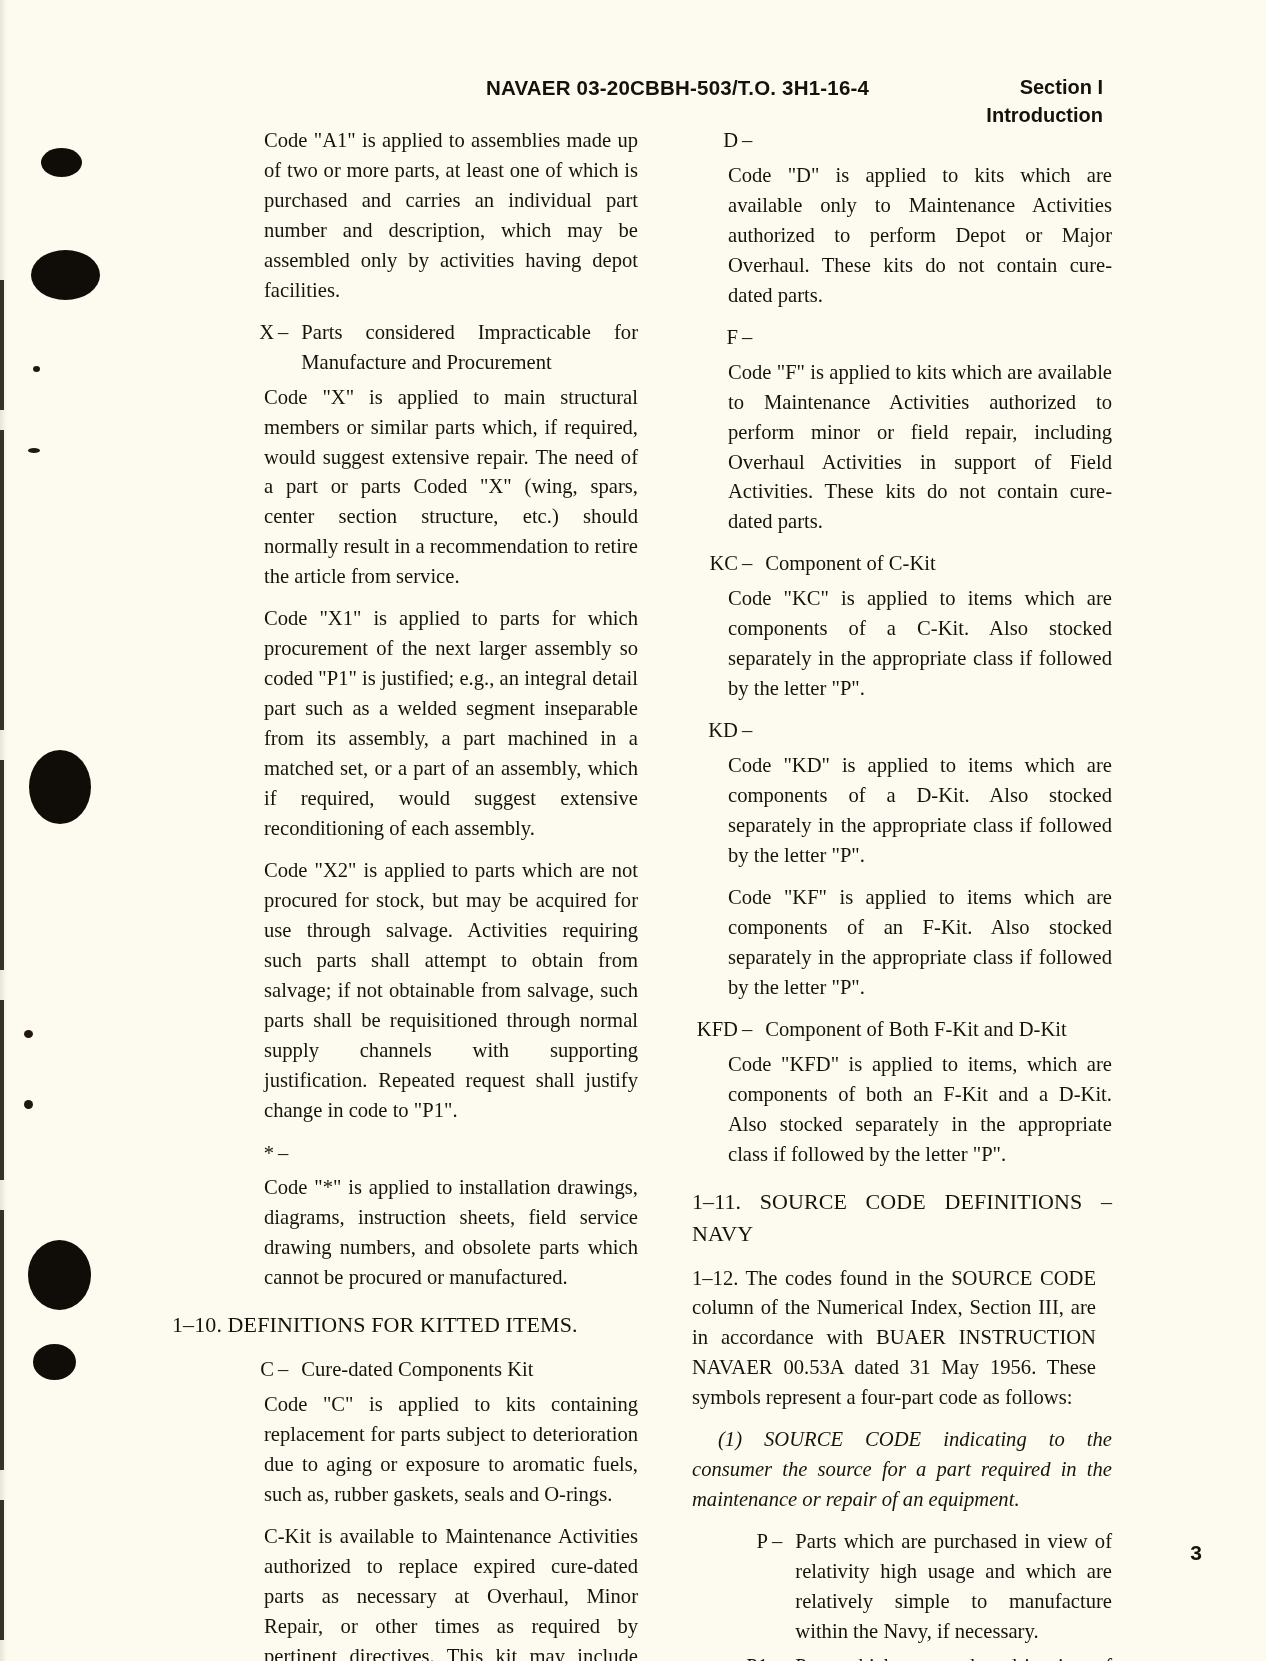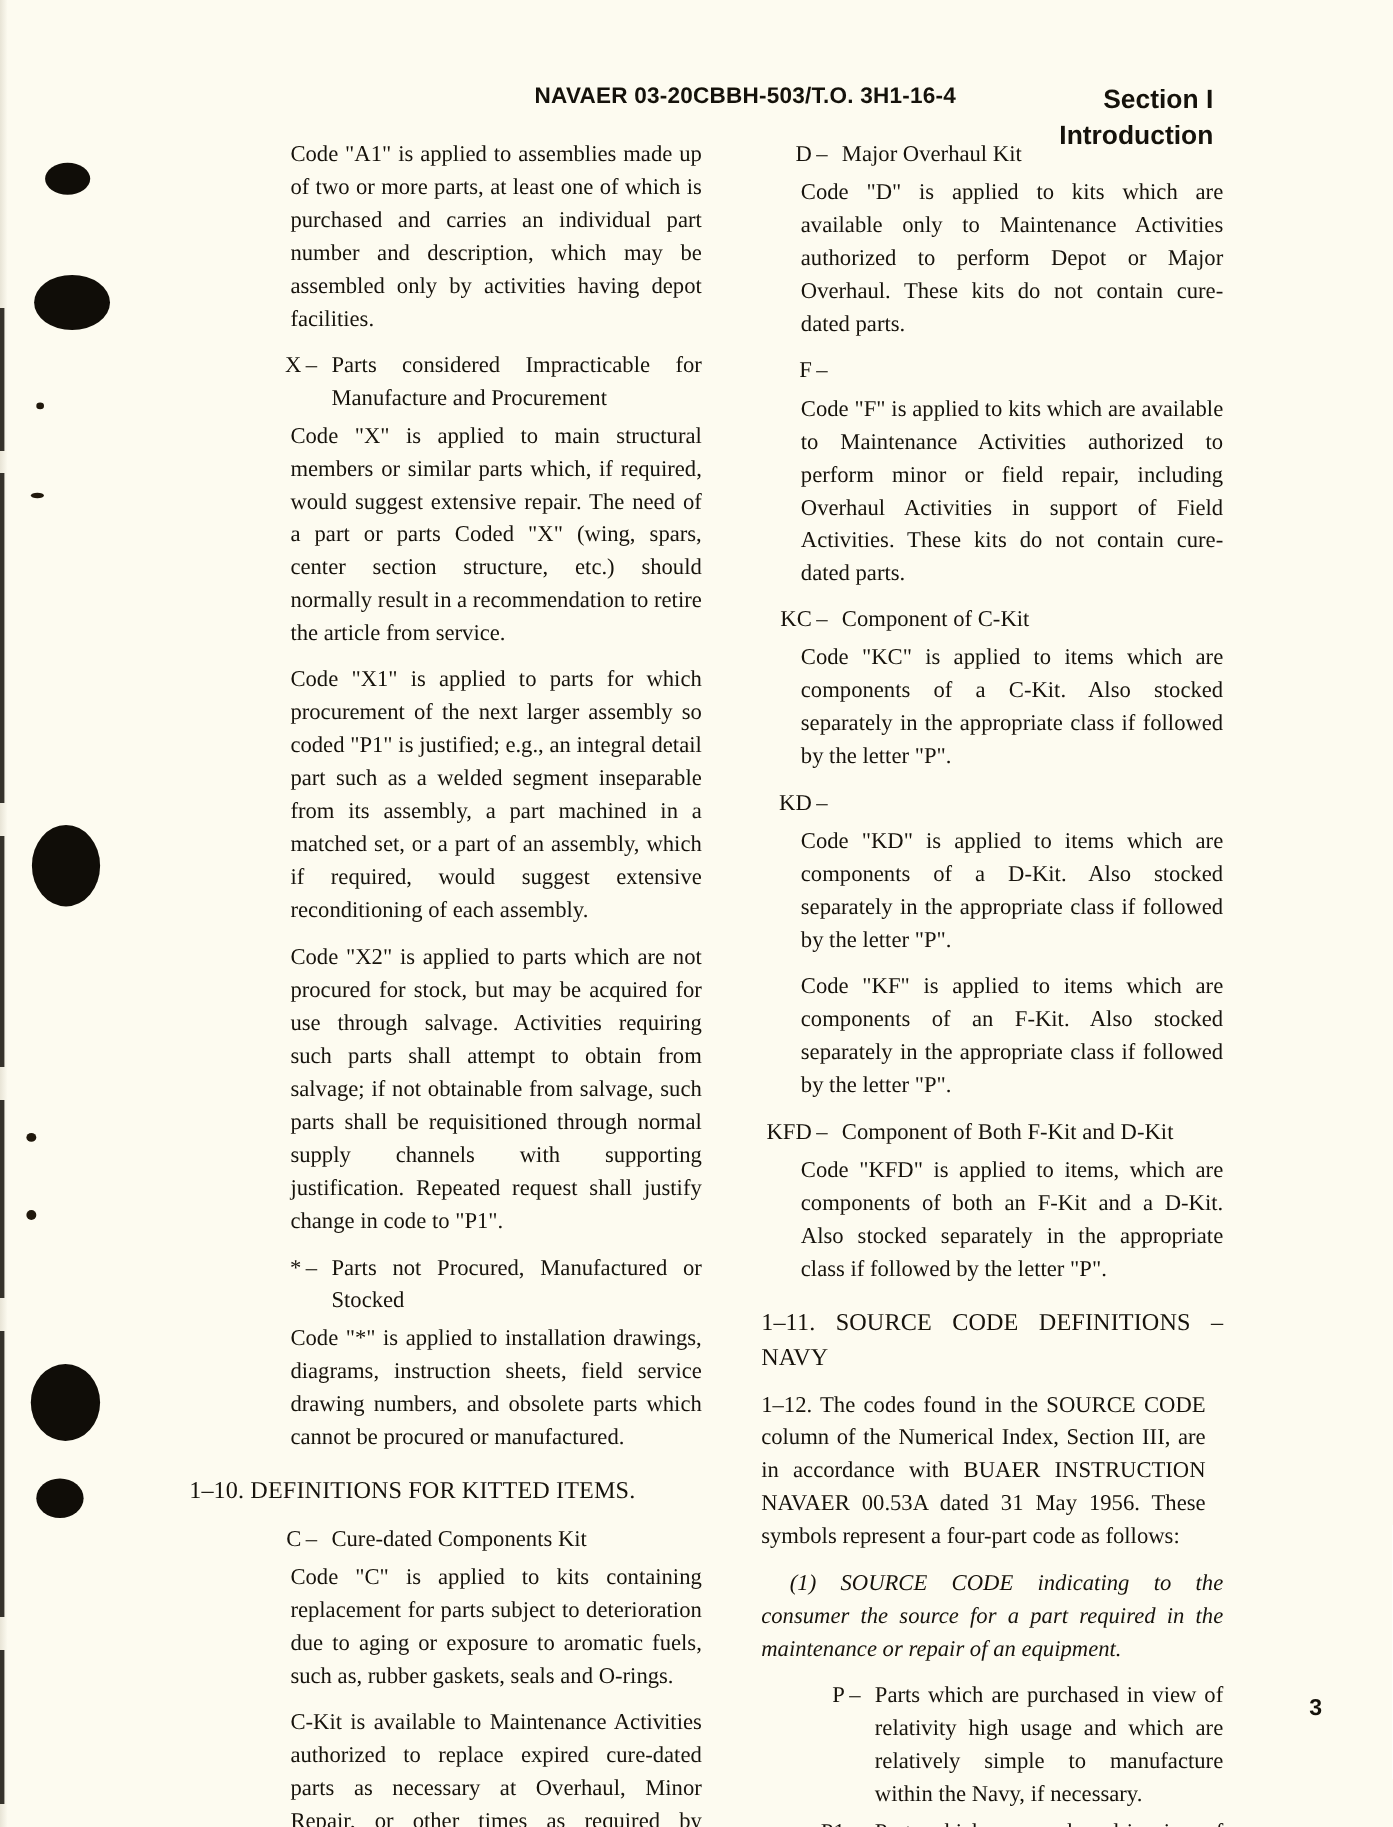--- a/index.html
+++ b/index.html
@@ -57,21 +57,21 @@
     letter-spacing: .2px;
     color: #15120b;
     white-space: nowrap;
   }
   .section-label {
     position: absolute;
     right: 68px; top: 4px;
     text-align: right;
     font-family: "Liberation Sans", sans-serif;
     font-weight: bold;
-    font-size: 24px;
+    font-size: 20px;
     color: #15120b;
     line-height: 1.38;
   }
   
   .cols {
     position: absolute;
     left: 0; top: 126px;
     width: 1266px;
   }
   .col {
@@ -192,40 +192,38 @@
       <div class="defn">
         <span class="code"><span class="hang-code">X</span><span class="dash">–</span></span>
         <span class="term">Parts considered Impracticable for Manufacture and Procurement</span>
       </div>
       <div class="sub">Code "X" is applied to main structural members or similar parts which, if required, would suggest extensive repair. The need of a part or parts Coded "X" (wing, spars, center section structure, etc.) should normally result in a recommendation to retire the article from service.</div>
       <div class="sub">Code "X1" is applied to parts for which procurement of the next larger assembly so coded "P1" is justified; e.g., an integral detail part such as a welded segment inseparable from its assembly, a part machined in a matched set, or a part of an assembly, which if required, would suggest extensive reconditioning of each assembly.</div>
       <div class="sub last">Code "X2" is applied to parts which are not procured for stock, but may be acquired for use through salvage. Activities requiring such parts shall attempt to obtain from salvage; if not obtainable from salvage, such parts shall be requisitioned through normal supply channels with supporting justification. Repeated request shall justify change in code to "P1".</div>
 
       <div class="defn">
         <span class="code"><span class="hang-code">*</span><span class="dash">–</span></span>
-        <span class="term">Parts not Procured, Manufactured or Stocked</span>
       </div>
       <div class="sub">Code "*" is applied to installation drawings, diagrams, instruction sheets, field service drawing numbers, and obsolete parts which cannot be procured or manufactured.</div>
 
       <div class="num-head left-out">1–10. DEFINITIONS FOR KITTED ITEMS.</div>
 
       <div class="defn">
         <span class="code"><span class="hang-code">C</span><span class="dash">–</span></span>
         <span class="term">Cure-dated Components Kit</span>
       </div>
       <div class="sub">Code "C" is applied to kits containing replacement for parts subject to deterioration due to aging or exposure to aromatic fuels, such as, rubber gaskets, seals and O-rings.</div>
       <div class="sub">C-Kit is available to Maintenance Activities authorized to replace expired cure-dated parts as necessary at Overhaul, Minor Repair, or other times as required by pertinent directives. This kit may include non-cure-dated gaskets, packings, etc., necessary for reassembly after technical order compliance or repair.</div>
 
     </div>
 
     <div class="col col-right">
 
       <div class="defn">
         <span class="code"><span class="hang-code">D</span><span class="dash">–</span></span>
-        <span class="term">Major Overhaul Kit</span>
       </div>
       <div class="sub">Code "D" is applied to kits which are available only to Maintenance Activities authorized to perform Depot or Major Overhaul. These kits do not contain cure-dated parts.</div>
 
       <div class="defn">
         <span class="code"><span class="hang-code">F</span><span class="dash">–</span></span>
       </div>
       <div class="sub">Code "F" is applied to kits which are available to Maintenance Activities authorized to perform minor or field repair, including Overhaul Activities in support of Field Activities. These kits do not contain cure-dated parts.</div>
 
       <div class="defn">
         <span class="code"><span class="hang-code">KC</span><span class="dash">–</span></span>

